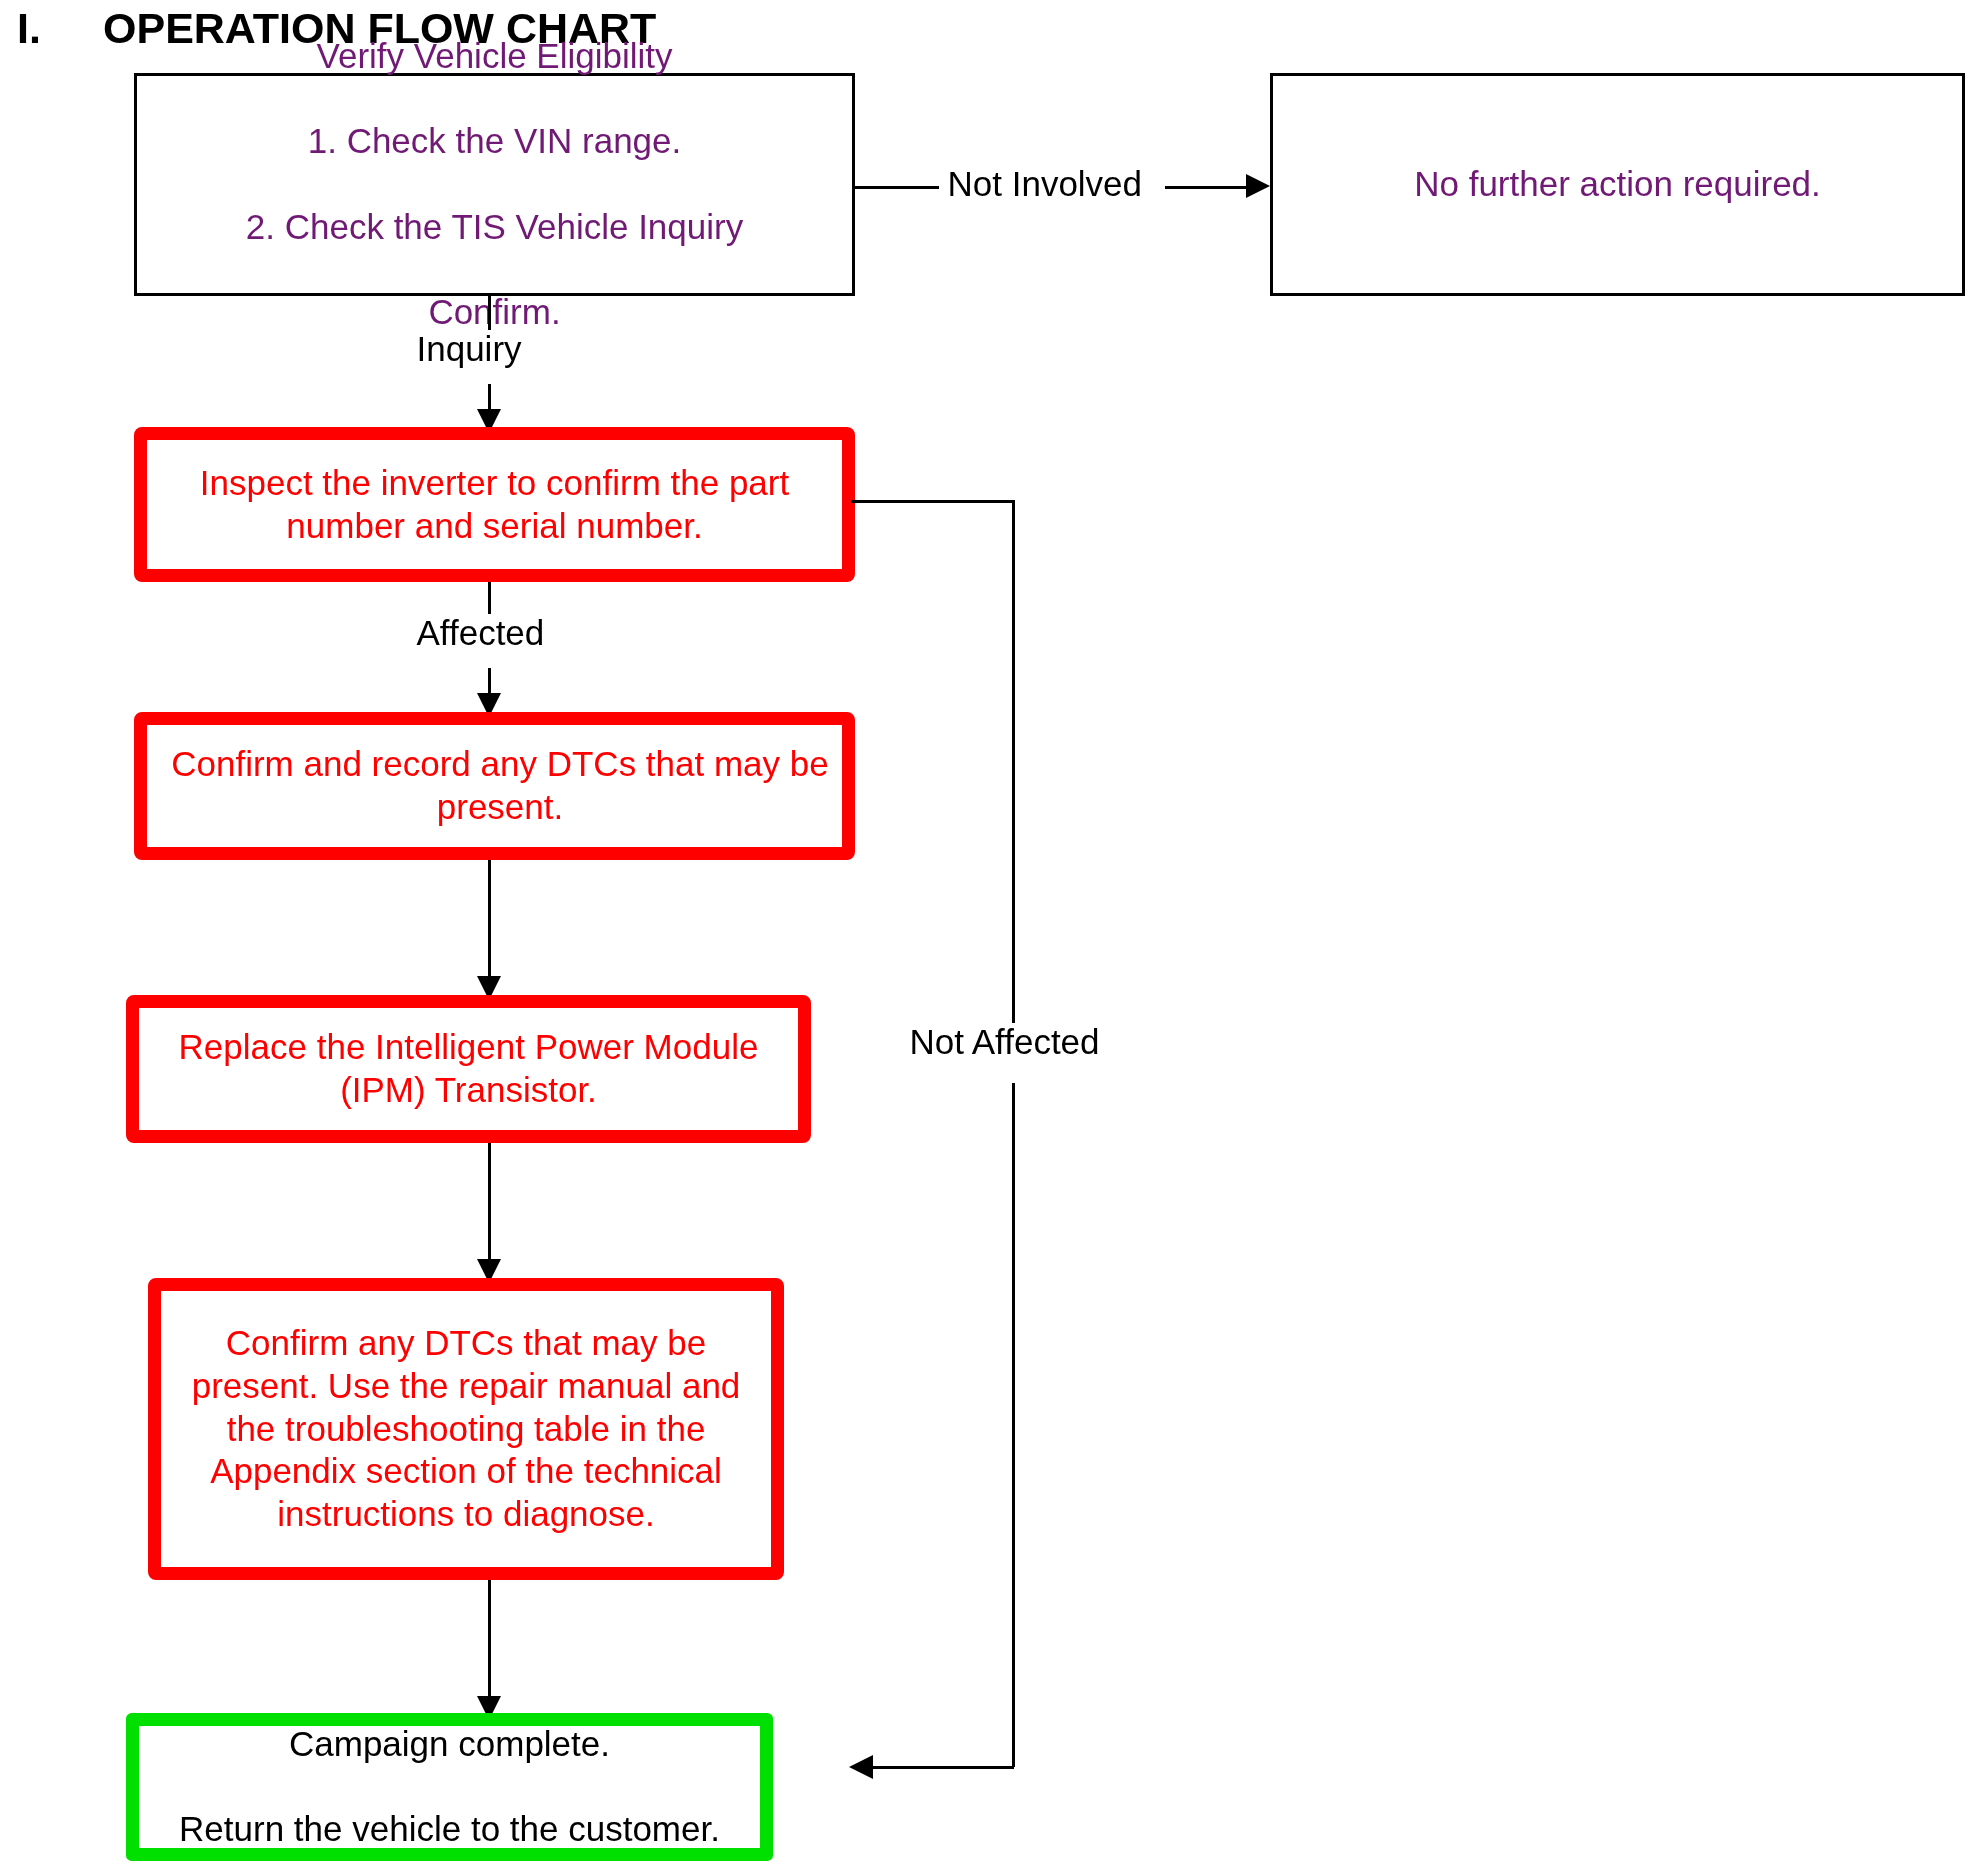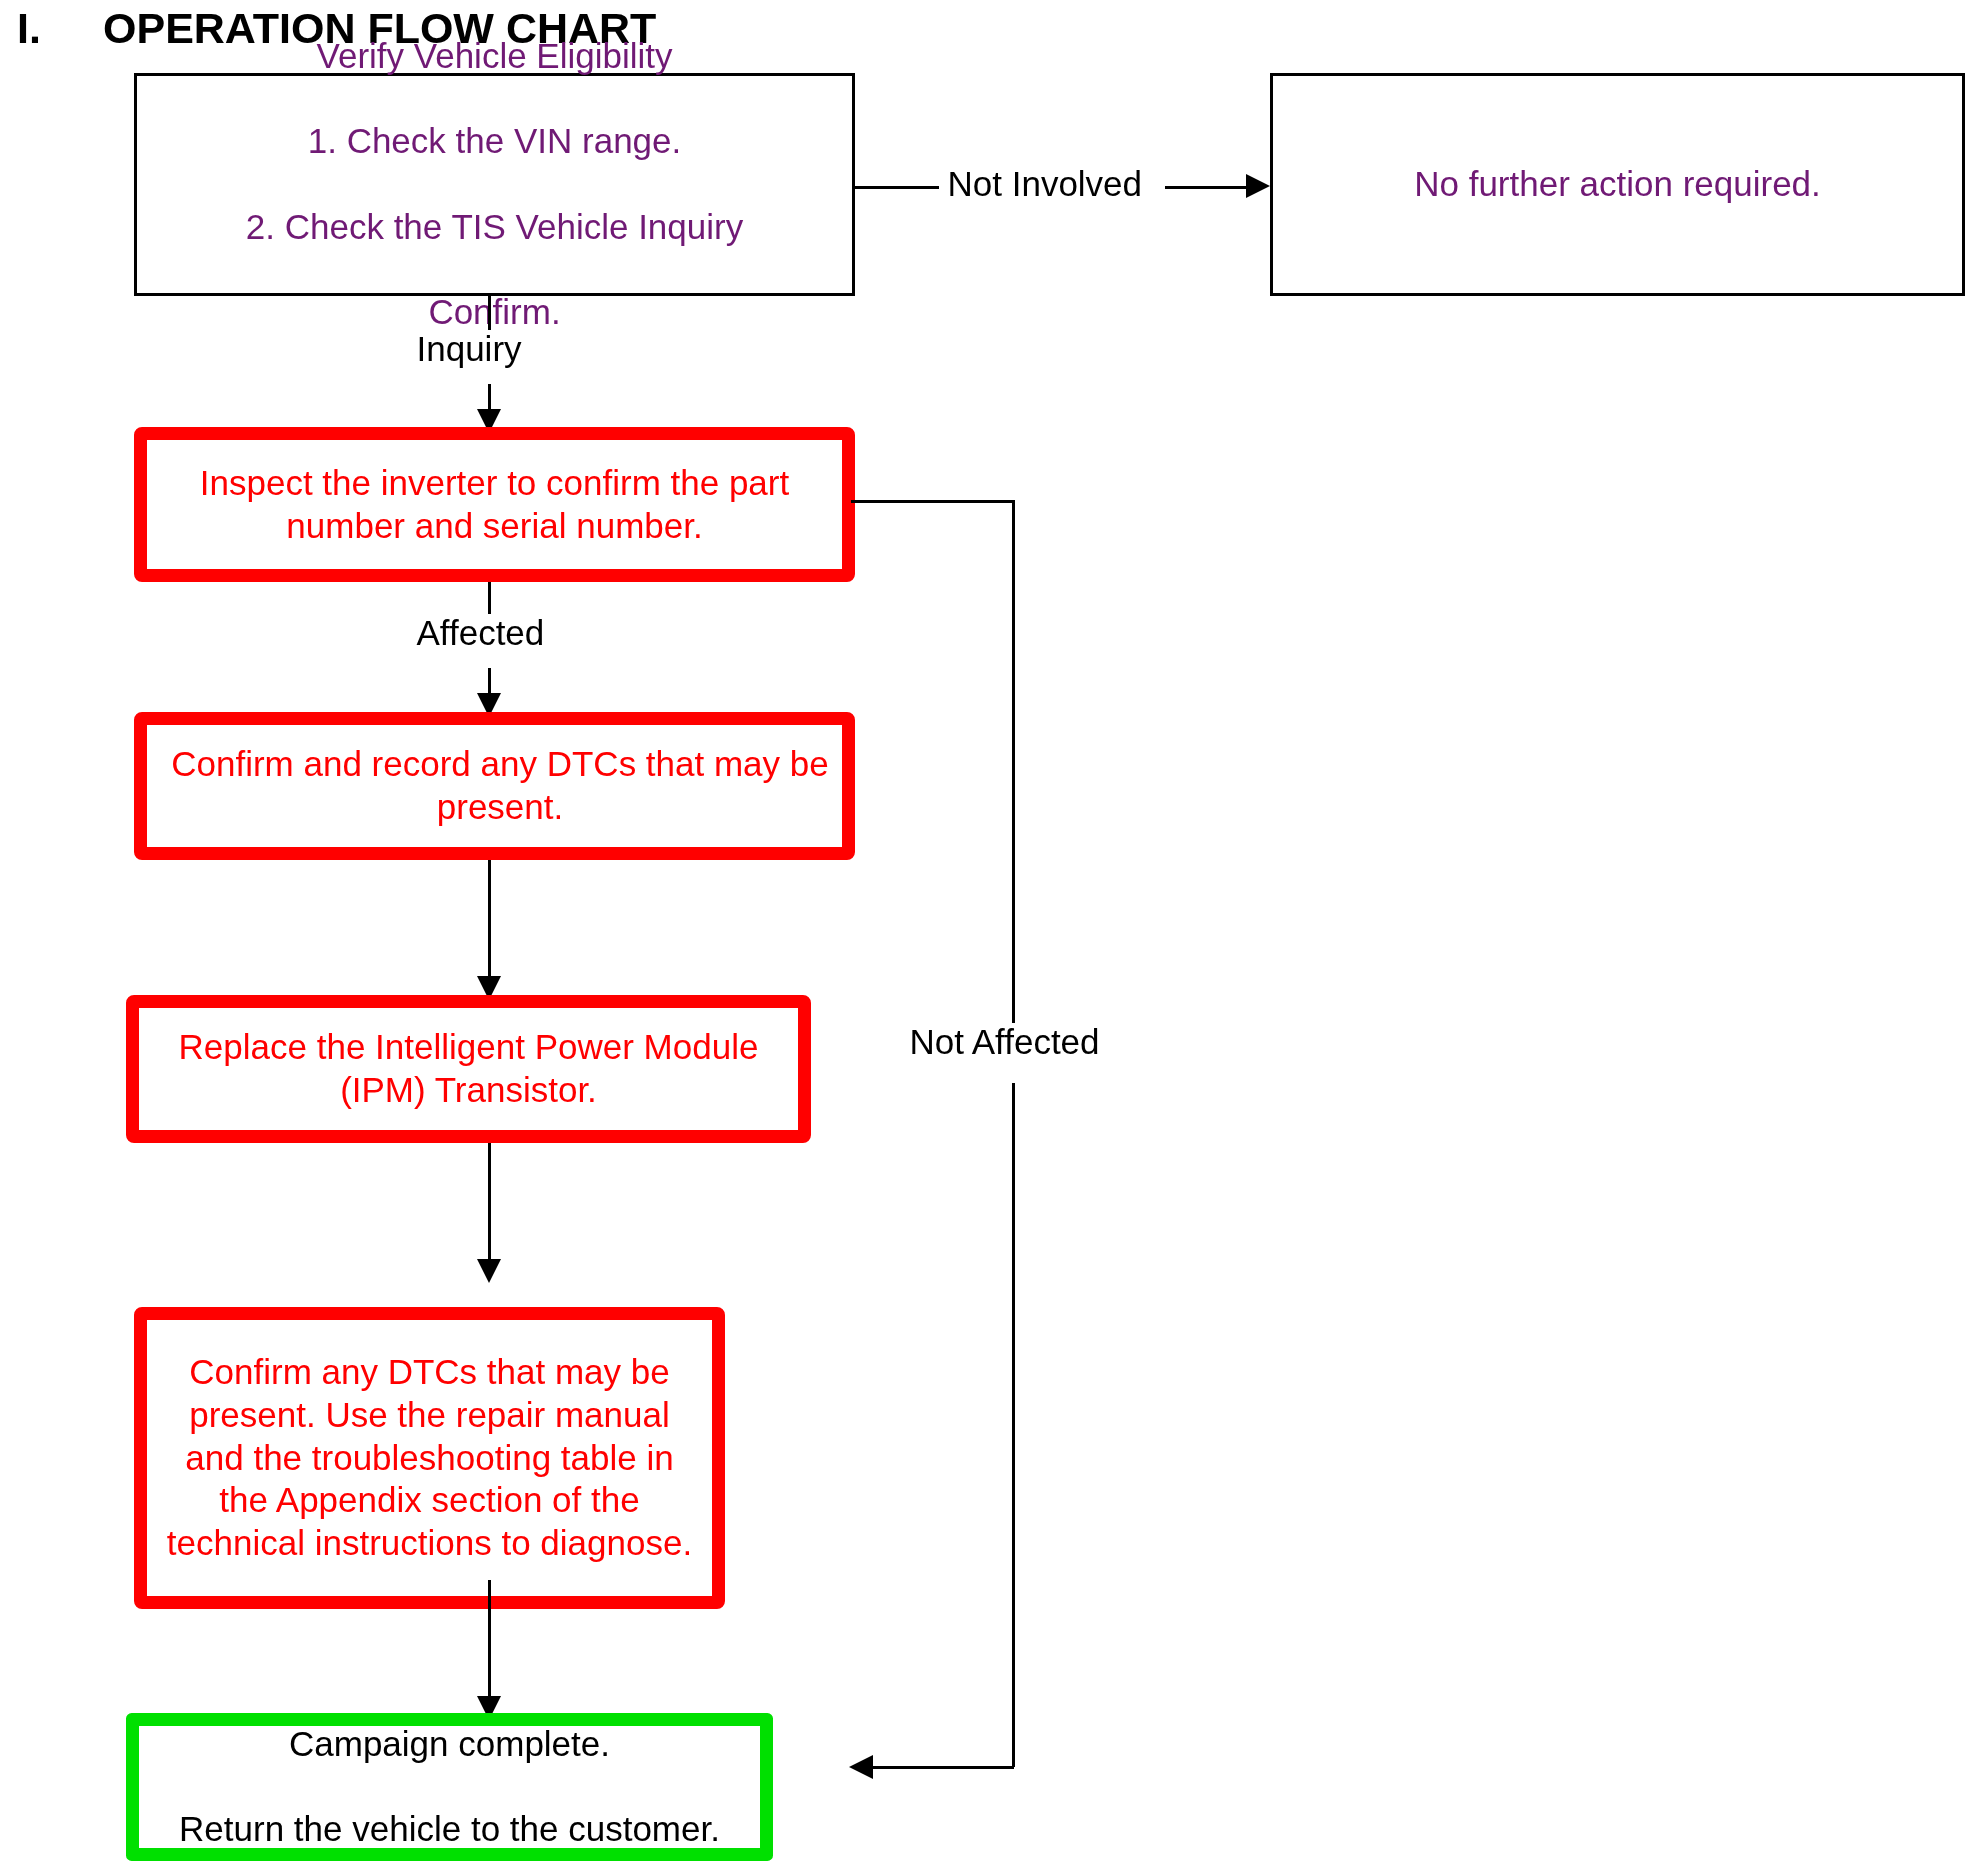--- a/index.html
+++ b/index.html
@@ -181,21 +181,21 @@
   <div class="line-v" style="left:488px; top:860px; height:120px;"></div>
   <div class="arrow-down" style="left:477px; top:976px;"></div>
 
   <div class="node node-red" style="left:126px; top:995px; width:685px; height:148px;">
     <div class="node-text">Replace the Intelligent Power Module (IPM) Transistor.</div>
   </div>
 
   <div class="line-v" style="left:488px; top:1143px; height:120px;"></div>
   <div class="arrow-down" style="left:477px; top:1259px;"></div>
 
-  <div class="node node-red" style="left:134px; top:1278px; width:591px; height:302px;margin-top:29px;">
+  <div class="node node-red" style="left:148px; top:1278px; width:636px; height:302px;">
     <div class="node-text">Confirm any DTCs that may be present. Use the repair manual and the troubleshooting table in the Appendix section of the technical instructions to diagnose.</div>
   </div>
 
   <div class="line-v" style="left:488px; top:1580px; height:120px;"></div>
   <div class="arrow-down" style="left:477px; top:1696px;"></div>
 
   <div class="node node-green" style="left:126px; top:1713px; width:647px; height:148px;">
     <div class="node-text">
       <div>Campaign complete.</div>
       <div>Return the vehicle to the customer.</div>

